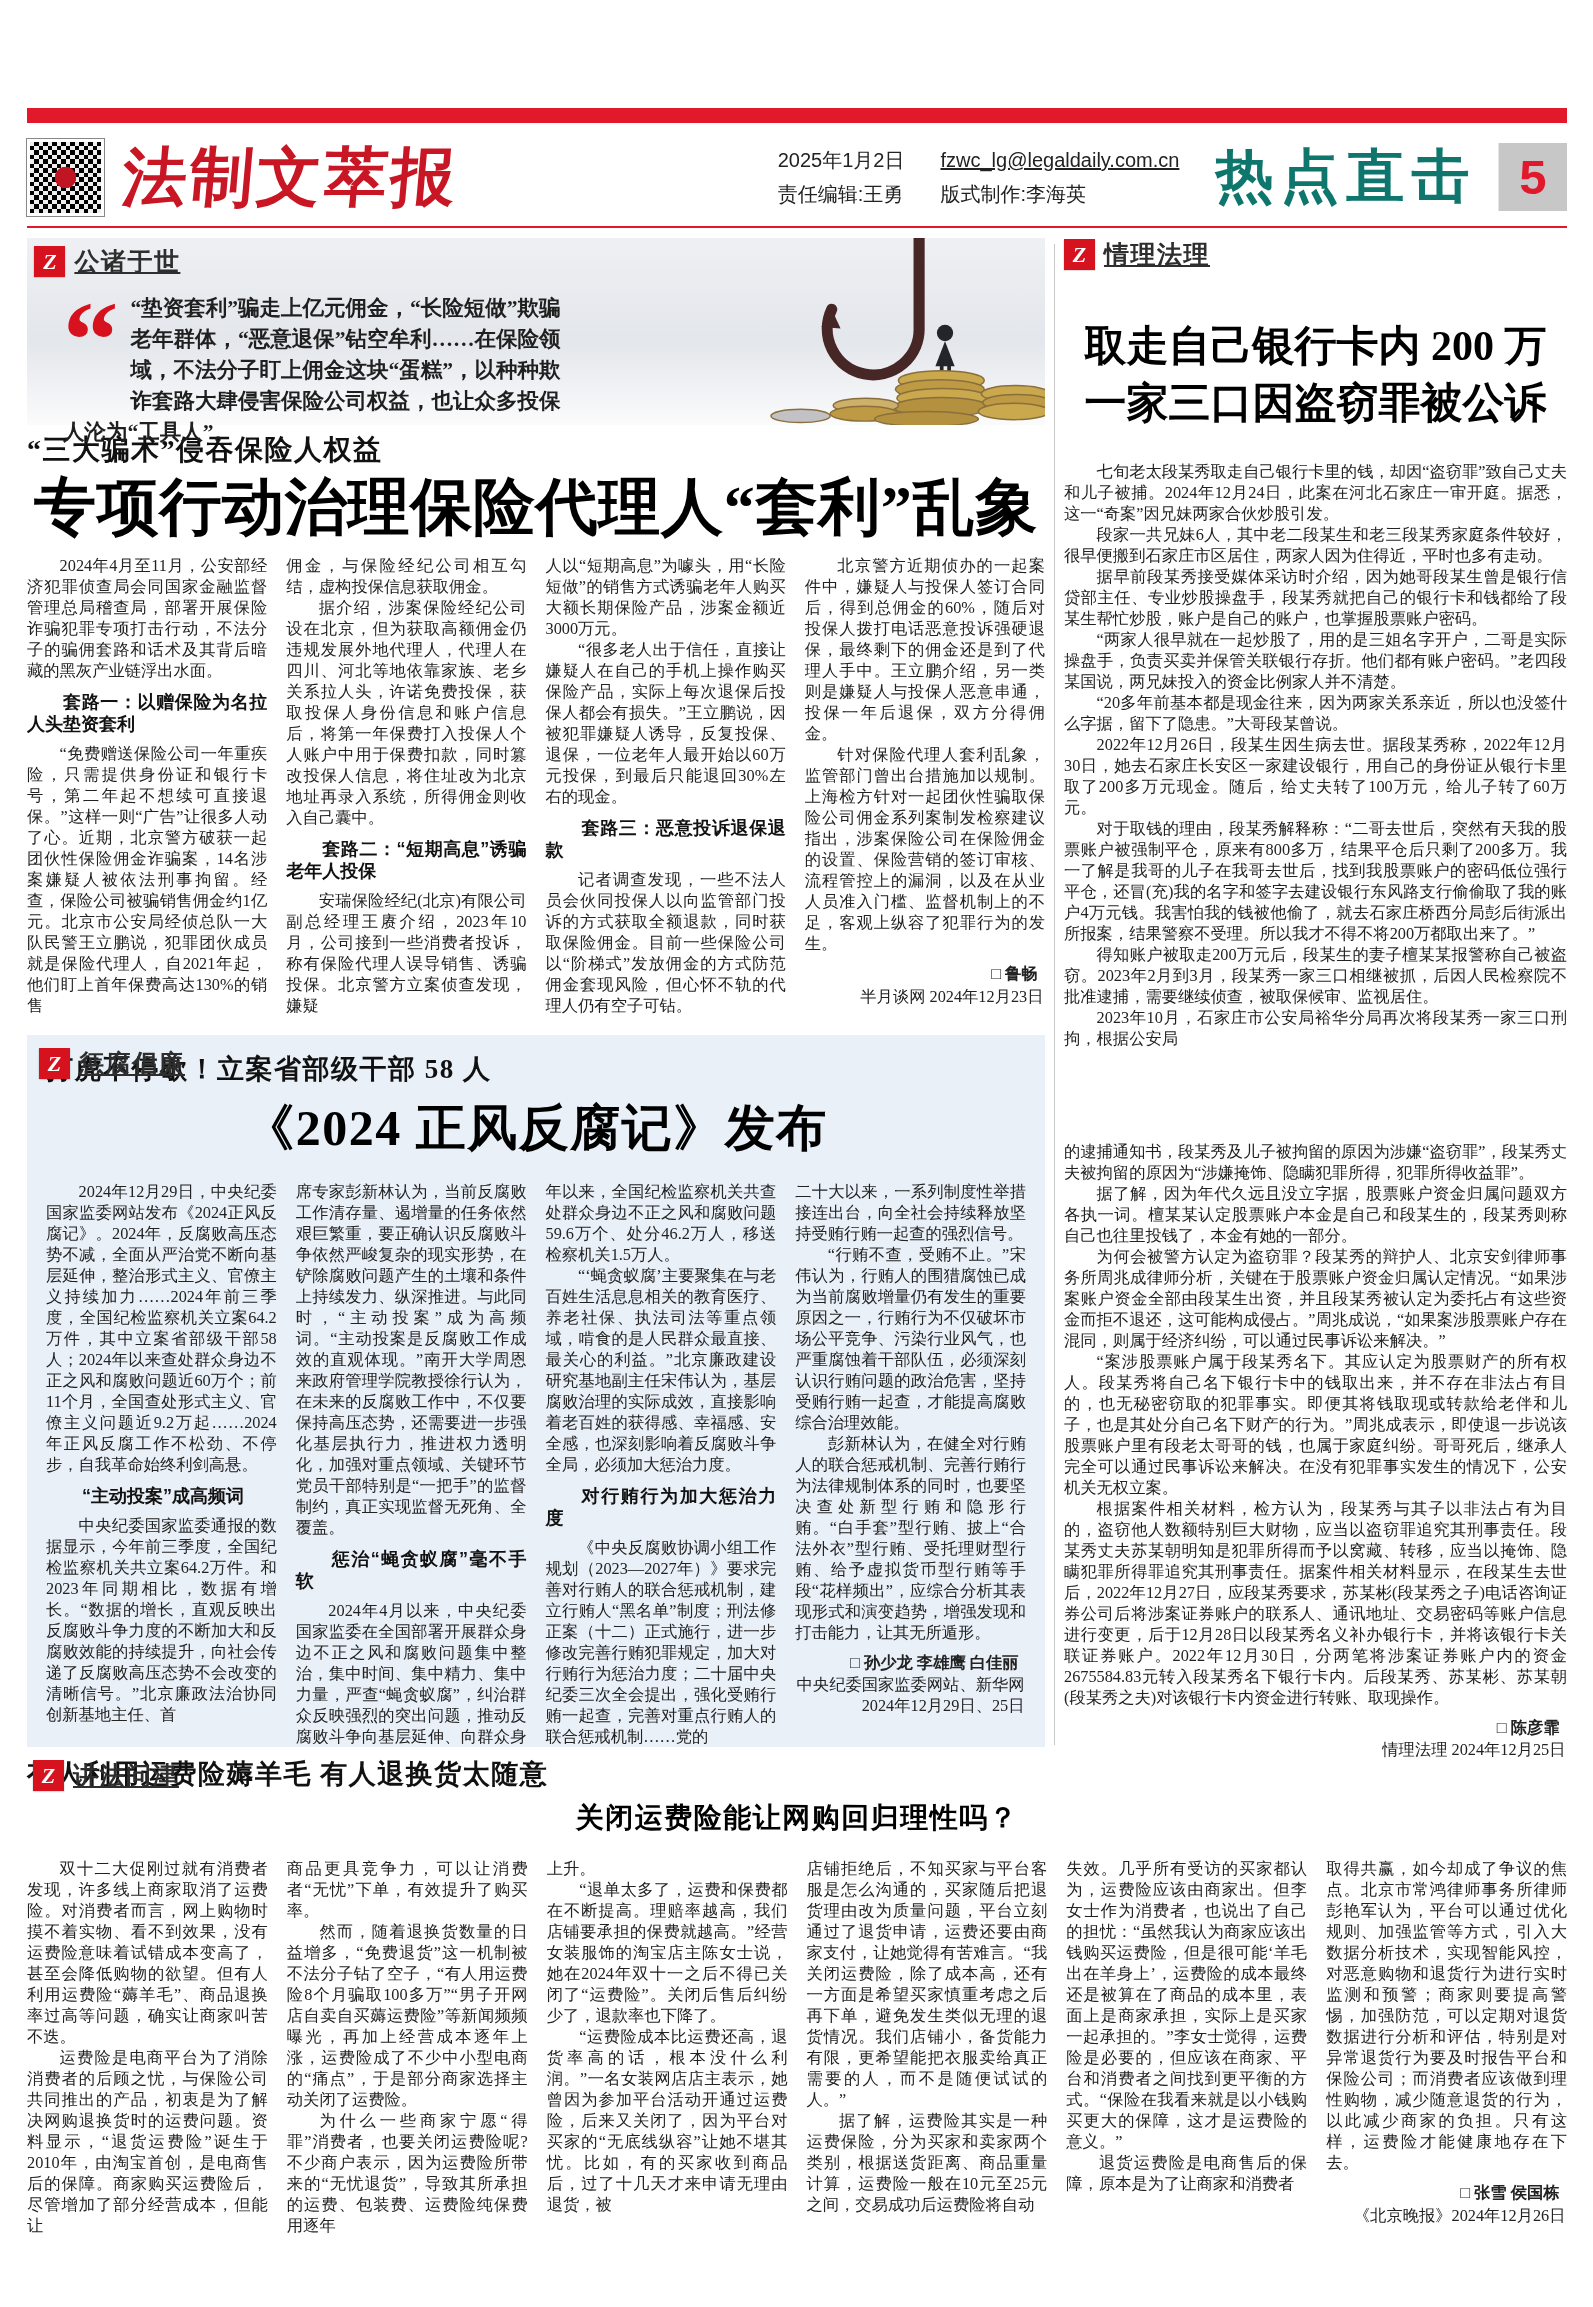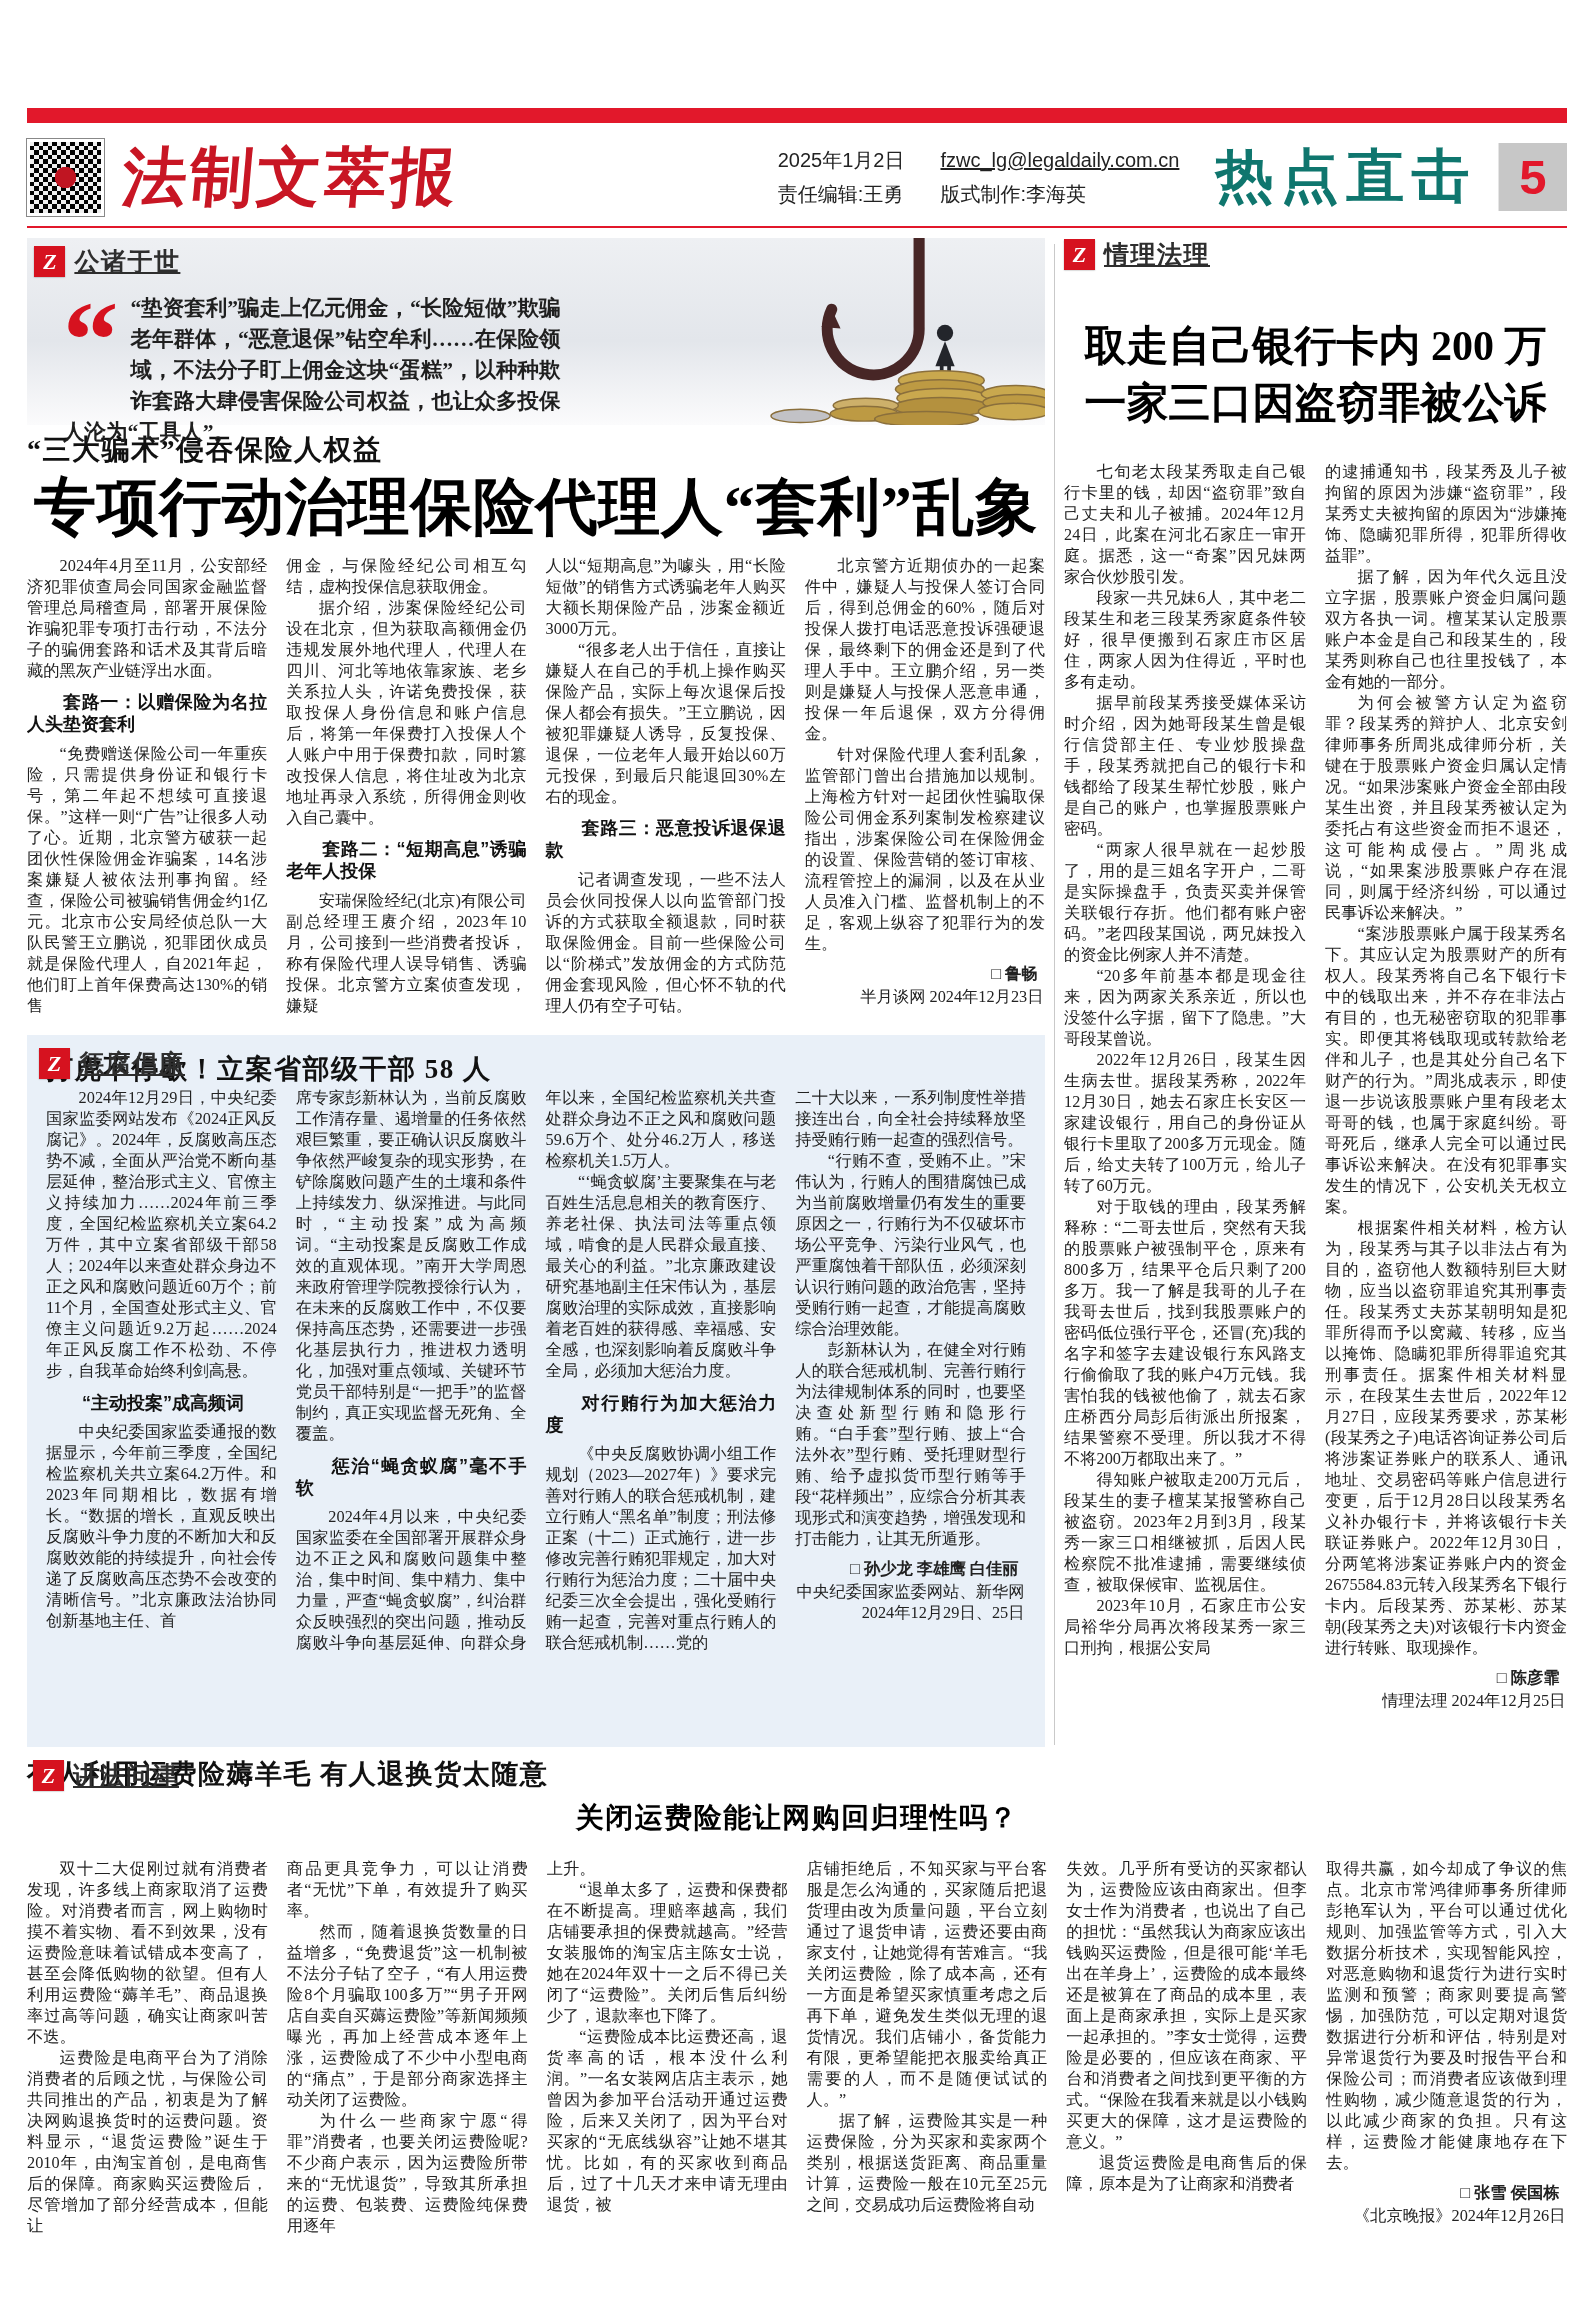--- a/index.html
+++ b/index.html
@@ -52,21 +52,21 @@
   .quote{position:absolute;left:36px;top:55px;width:518px;font-size:21.5px;line-height:31px;font-weight:700;color:#1f1f1f;}
   .qmark{float:left;font-size:111px;line-height:.85;color:#d6121f;margin-right:12px;font-family:"Liberation Serif",serif;}
   .hero-art{position:absolute;right:0;top:0;width:474px;height:187px;}
   .lead-kicker{margin-top:6px;font-size:28px;}
   .lead-headline{text-align:center;font-size:62px;font-weight:900;line-height:1.05;letter-spacing:0.7px;margin:6px 0 15px;}
   .lead-cols{height:497px;}
 
   
   .right-block{position:absolute;left:1064px;top:238px;width:503px;}
   .right-headline{text-align:center;font-size:42px;font-weight:900;line-height:1.35;margin:47px 0 30px;}
-  .right-cols{height:1340px;}
+  .right-cols{height:1340px;flex-direction:column;}
   .v-divider{position:absolute;left:1054px;top:244px;width:0.7px;height:1501px;background:#c9c9c9;}
 
   
   .anticorr{position:absolute;left:27px;top:1035px;width:1018px;height:712px;background:#e9f0f8;
             box-sizing:border-box;padding:12px 19px;}
   .anticorr .sec-label{position:absolute;left:12px;top:12px;}
   .ac-kicker{font-size:27px;margin-top:4.4px;}
   .ac-headline{text-align:center;font-size:50px;font-weight:900;margin:7.4px 0 19px;letter-spacing:1.5px;}
   .ac-cols{height:563px;}
 
@@ -202,20 +202,21 @@
       </div>
     </div>
   </section>
 
   <section class="anticorr">
     <div class="sec-label">
       <span class="z-badge">Z</span>
       <span class="txt">惩腐倡廉</span>
     </div>
     <div class="kicker ac-kicker">打虎不停歇！立案省部级干部 58 人</div>
+    <h2 class="ac-headline">《2024 正风反腐记》发布</h2>
     <div class="cols ac-cols">
       <div class="col">
           <div class="blk-p">2024年12月29日，中央纪委国家监委网站发布《2024正风反腐记》。2024年，反腐败高压态势不减，全面从严治党不断向基层延伸，整治形式主义、官僚主义持续加力……2024年前三季度，全国纪检监察机关立案64.2万件，其中立案省部级干部58人；2024年以来查处群众身边不正之风和腐败问题近60万个；前11个月，全国查处形式主义、官僚主义问题近9.2万起……2024年正风反腐工作不松劲、不停步，自我革命始终利剑高悬。</div>
           <div class="blk-h">“主动投案”成高频词</div>
           <div class="blk-p">中央纪委国家监委通报的数据显示，今年前三季度，全国纪检监察机关共立案64.2万件。和2023年同期相比，数据有增长。“数据的增长，直观反映出反腐败斗争力度的不断加大和反腐败效能的持续提升，向社会传递了反腐败高压态势不会改变的清晰信号。”北京廉政法治协同创新基地主任、首</div>
         </div>
       <div class="col">
           <div class="blk-c">席专家彭新林认为，当前反腐败工作清存量、遏增量的任务依然艰巨繁重，要正确认识反腐败斗争依然严峻复杂的现实形势，在铲除腐败问题产生的土壤和条件上持续发力、纵深推进。与此同时，“主动投案”成为高频词。“主动投案是反腐败工作成效的直观体现。”南开大学周恩来政府管理学院教授徐行认为，在未来的反腐败工作中，不仅要保持高压态势，还需要进一步强化基层执行力，推进权力透明化，加强对重点领域、关键环节党员干部特别是“一把手”的监督制约，真正实现监督无死角、全覆盖。</div>
           <div class="blk-h">惩治“蝇贪蚁腐”毫不手软</div>
           <div class="blk-p">2024年4月以来，中央纪委国家监委在全国部署开展群众身边不正之风和腐败问题集中整治，集中时间、集中精力、集中力量，严查“蝇贪蚁腐”，纠治群众反映强烈的突出问题，推动反腐败斗争向基层延伸、向群众身边延伸。最新数据显示，2024</div>

